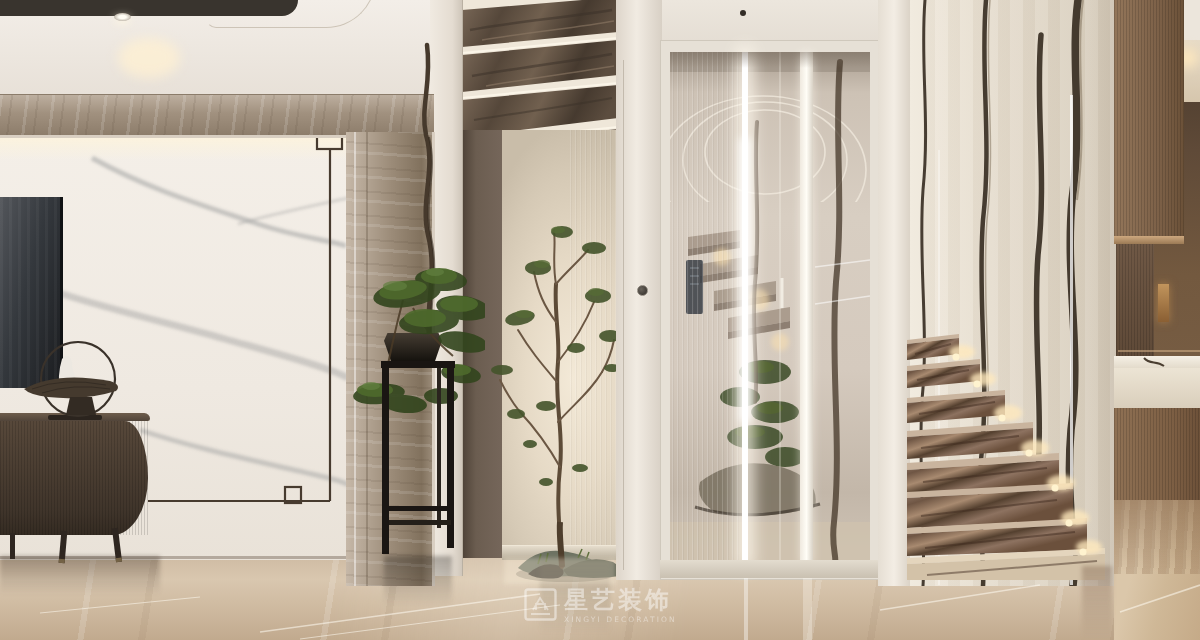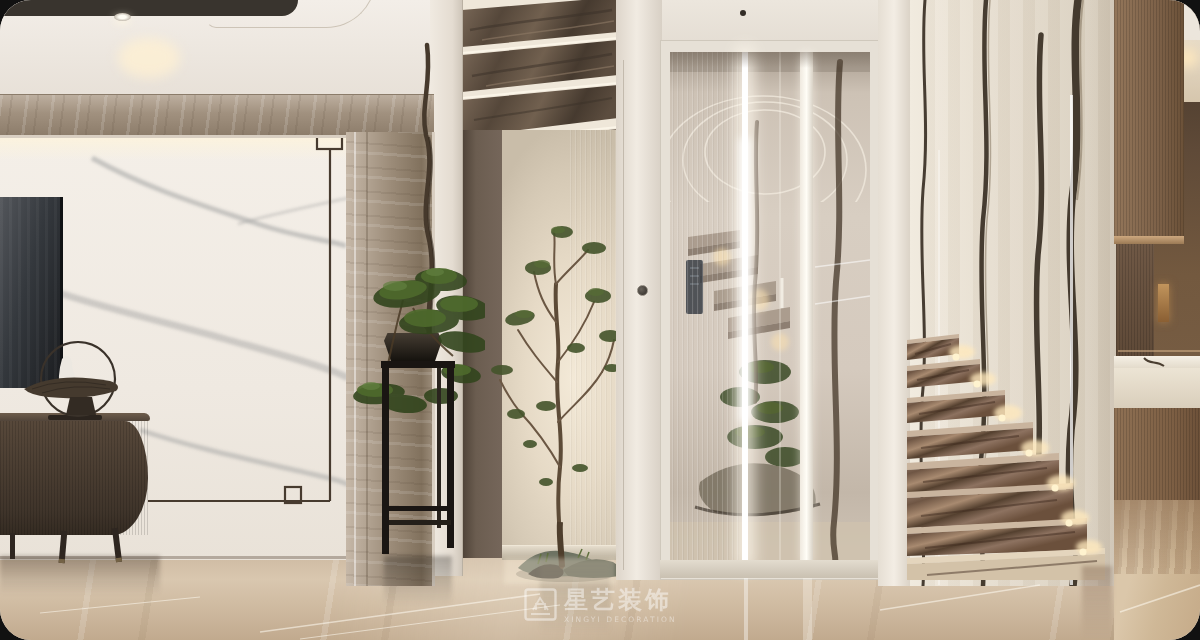--- a/index.html
+++ b/index.html
@@ -1,17 +1,17 @@
 <!DOCTYPE html>
 <html><head>
 <meta charset="utf-8">
 <style>
   html,body{margin:0;padding:0;background:#111;}
   #stage{position:relative;width:1200px;height:640px;overflow:hidden;
-         font-family:"DejaVu Sans","Liberation Sans",sans-serif;background:#e9e2d8;border-radius:31px;}
+         font-family:"DejaVu Sans","Liberation Sans",sans-serif;background:#e9e2d8;}
   .abs{position:absolute;}
   
   .marble-grey-h{background:linear-gradient(180deg,#bdaf9f,#a1917f 45%,#8d7d6b);}
   .marble-grey-h::after{content:"";position:absolute;inset:0;
      background:repeating-linear-gradient(97deg,rgba(255,255,255,.14) 0 3px,transparent 3px 11px,rgba(70,55,40,.10) 11px 13px,transparent 13px 26px);}
   .marble-grey-v{background:linear-gradient(90deg,#c6b8a8,#9c8c79 52%,#81715d 88%,#9a8b78);}
   .marble-grey-v::after{content:"";position:absolute;inset:0;
      background:repeating-linear-gradient(4deg,rgba(255,255,255,.12) 0 3px,transparent 3px 10px,rgba(70,55,40,.10) 10px 12px,transparent 12px 24px);}
   .woodgrain::after{content:"";position:absolute;inset:0;
      background:repeating-linear-gradient(90deg,rgba(0,0,0,.14) 0 1px,transparent 1px 3px);}

